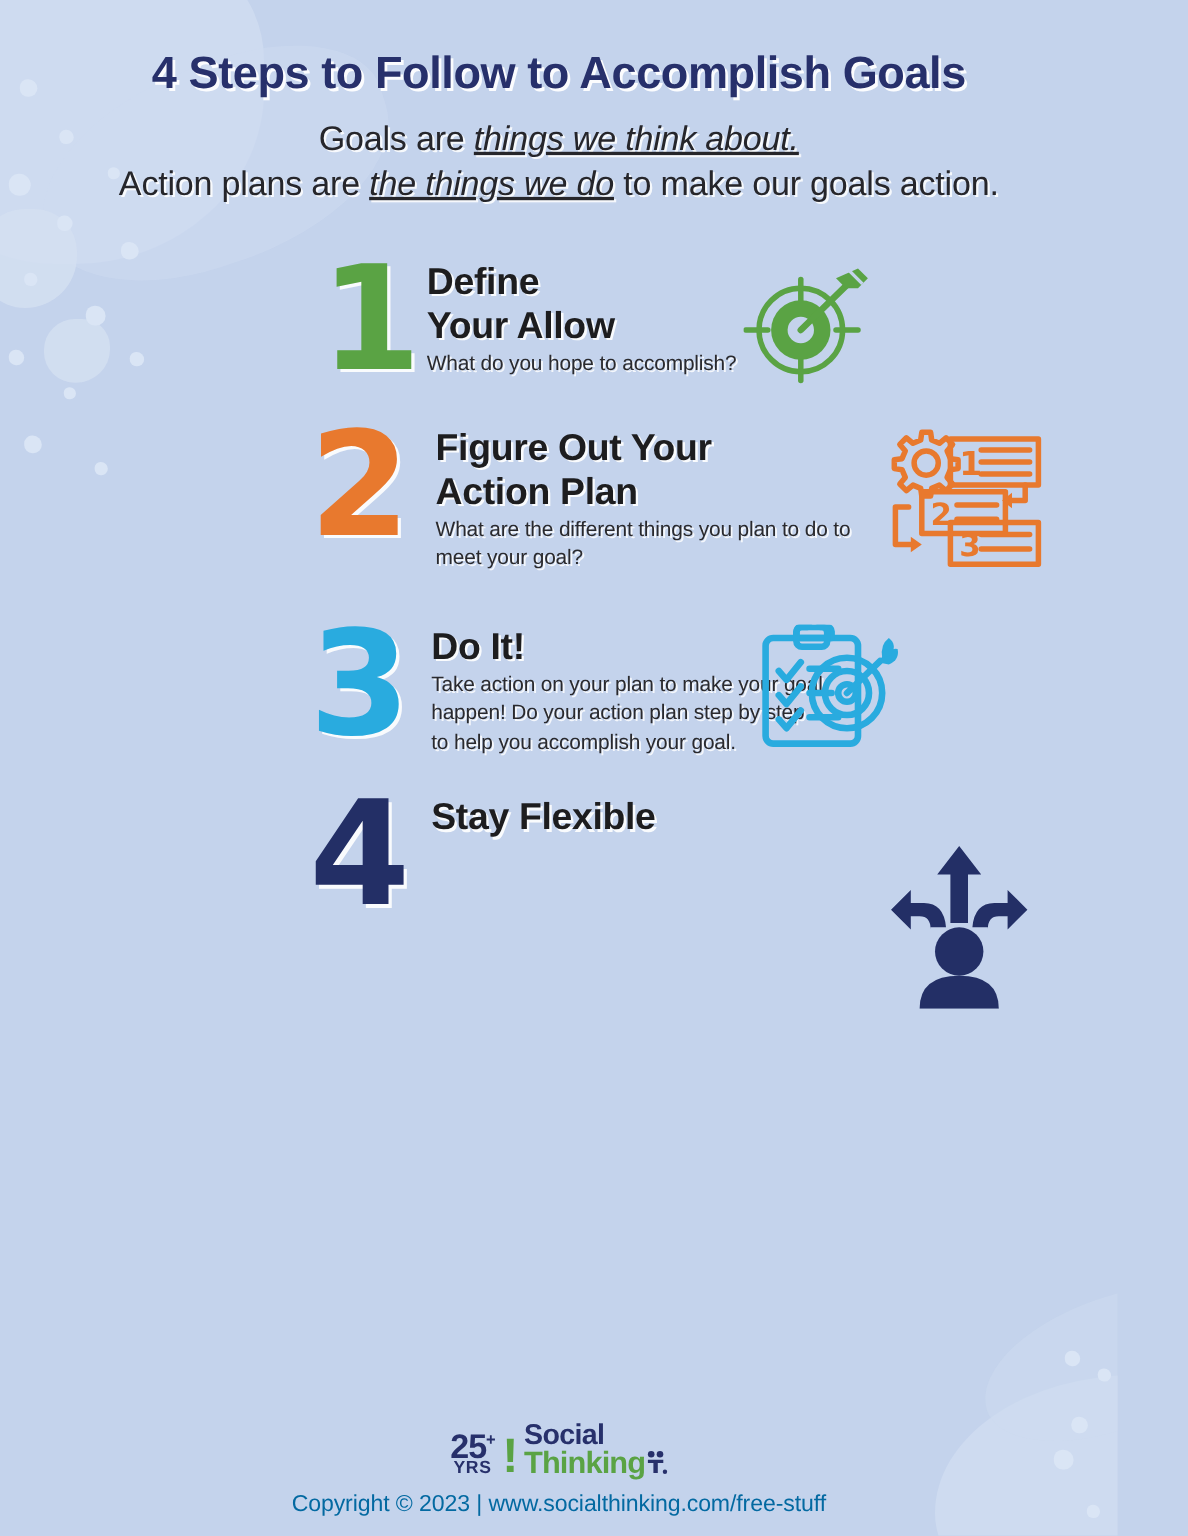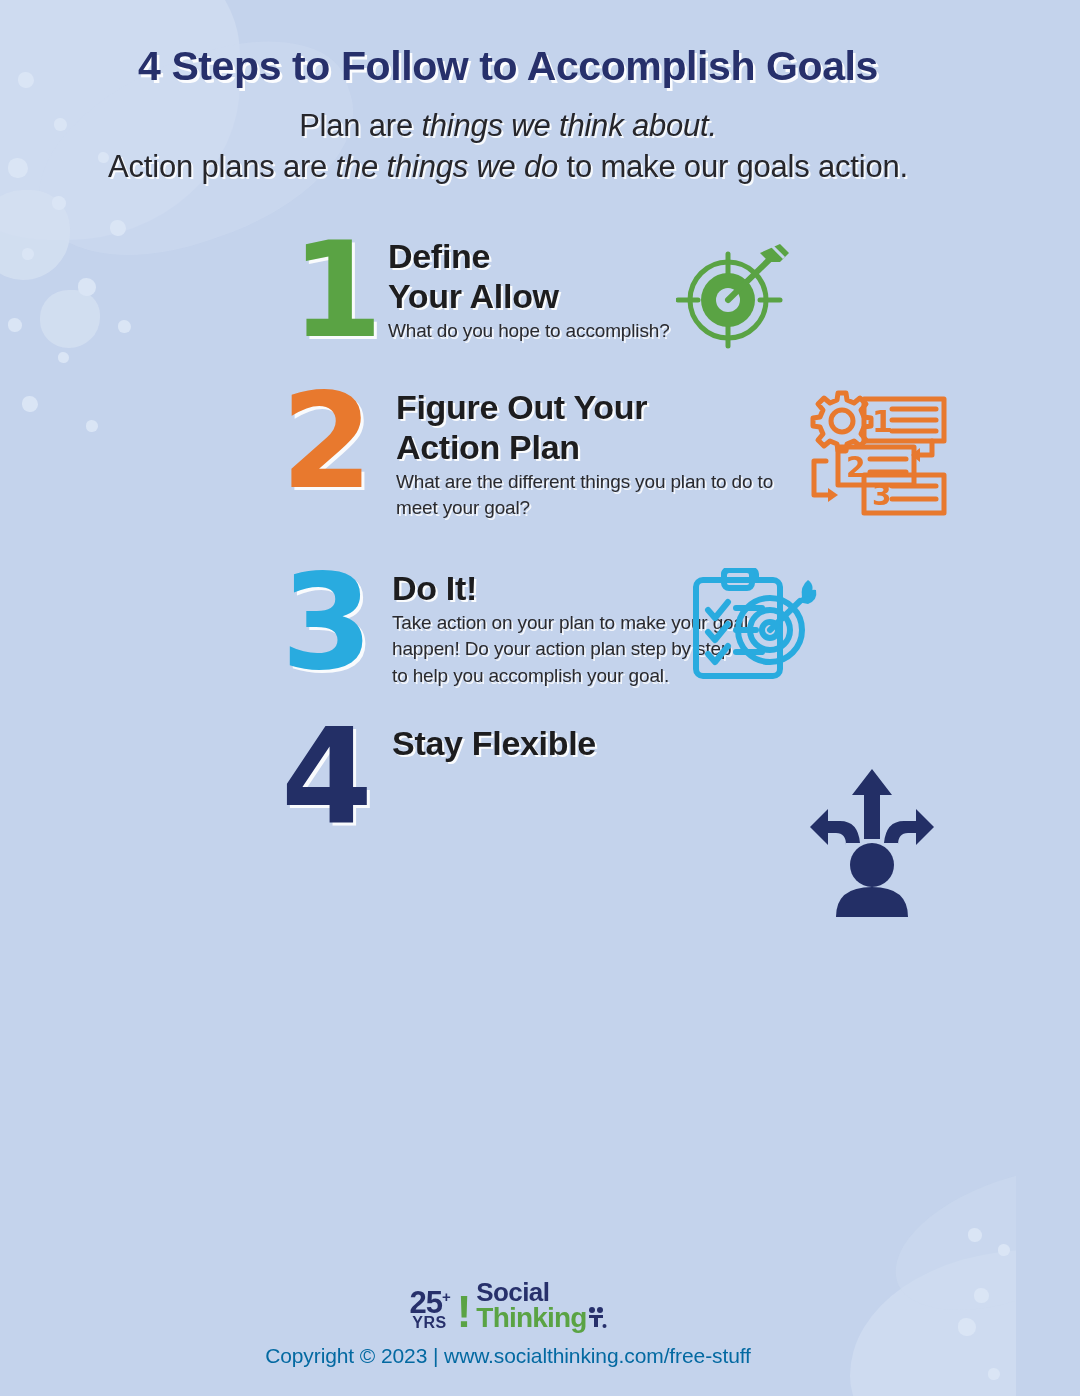--- a/index.html
+++ b/index.html
@@ -62,21 +62,21 @@
     line-height: 1.12;
   }
   .subtitle {
     margin: 15px 0 0 0;
     font-size: 31px;
     color: #26262b;
     line-height: 1.34;
     text-shadow: 2px 2px 0 rgba(255,255,255,.85);
     letter-spacing: -0.2px;
   }
-  .subtitle .it { font-style: italic; }
+  .subtitle .it { font-style: italic; text-decoration: underline; }
   .sub-line { display: block; }
 
   
   .steps {
     position: absolute;
     top: 236px;
     left: 0;
     right: 0;
   }
   .step {
@@ -133,21 +133,21 @@
   #step-3 .step-icon { left: 300px; top: 0px; }
 
   #step-4 { margin-left: 262px; margin-top: 34px; }
   #step-4 .step-num { color: #232f66; width: 126px; }
   #step-4 .step-body { padding-left: 4px; }
   #step-4 .step-icon { left: 420px; top: 42px; }
 
   
   .footer {
     position: absolute;
-    bottom: 28px;
+    bottom: 16px;
     left: 0;
     right: 0;
     text-align: center;
   }
   .logo {
     display: inline-flex;
     align-items: flex-end;
     justify-content: center;
     gap: 3px;
     margin-bottom: 14px;
@@ -243,21 +243,21 @@
     <div class="dot" style="left:1022px;top:1308px;width:11px;height:11px;"></div>
     <div class="dot" style="left:958px;top:1318px;width:18px;height:18px;"></div>
     <div class="dot" style="left:1018px;top:1346px;width:14px;height:14px;"></div>
     <div class="dot" style="left:988px;top:1368px;width:12px;height:12px;"></div>
     <div class="dot" style="left:1052px;top:1186px;width:12px;height:12px;"></div>
   </div>
 
   <div class="header">
     <h1 class="title">4 Steps to Follow to Accomplish Goals</h1>
     <div class="subtitle">
-      <span class="sub-line"><span>Plan are </span><span class="it">things we think about.</span></span>
+      <span class="sub-line"><span>Goals are </span><span class="it">things we think about.</span></span>
       <span class="sub-line"><span>Action plans are </span><span class="it">the things we do</span><span> to make our goals action.</span></span>
     </div>
   </div>
 
   <div class="steps">
 
     <div class="step" id="step-1">
       <div class="step-num">1</div>
       <div class="step-body">
         <div class="step-head">

